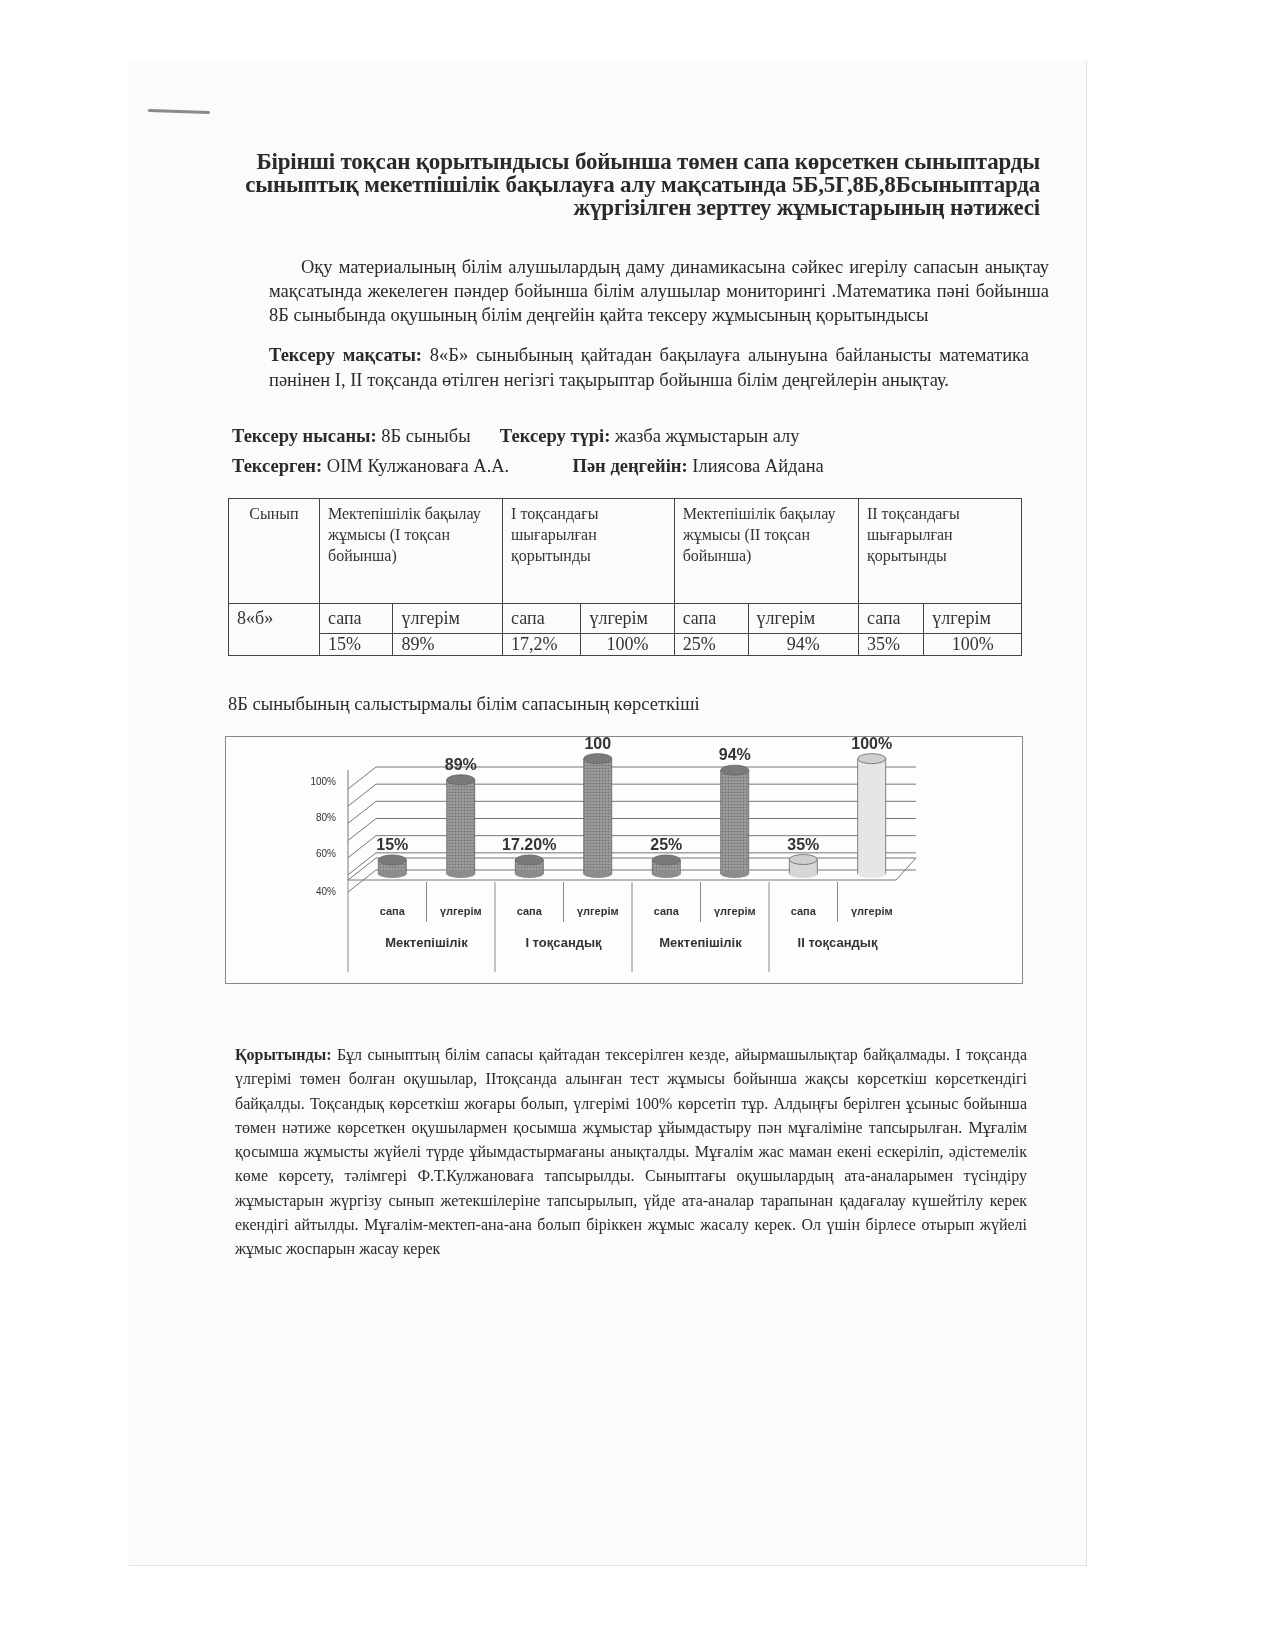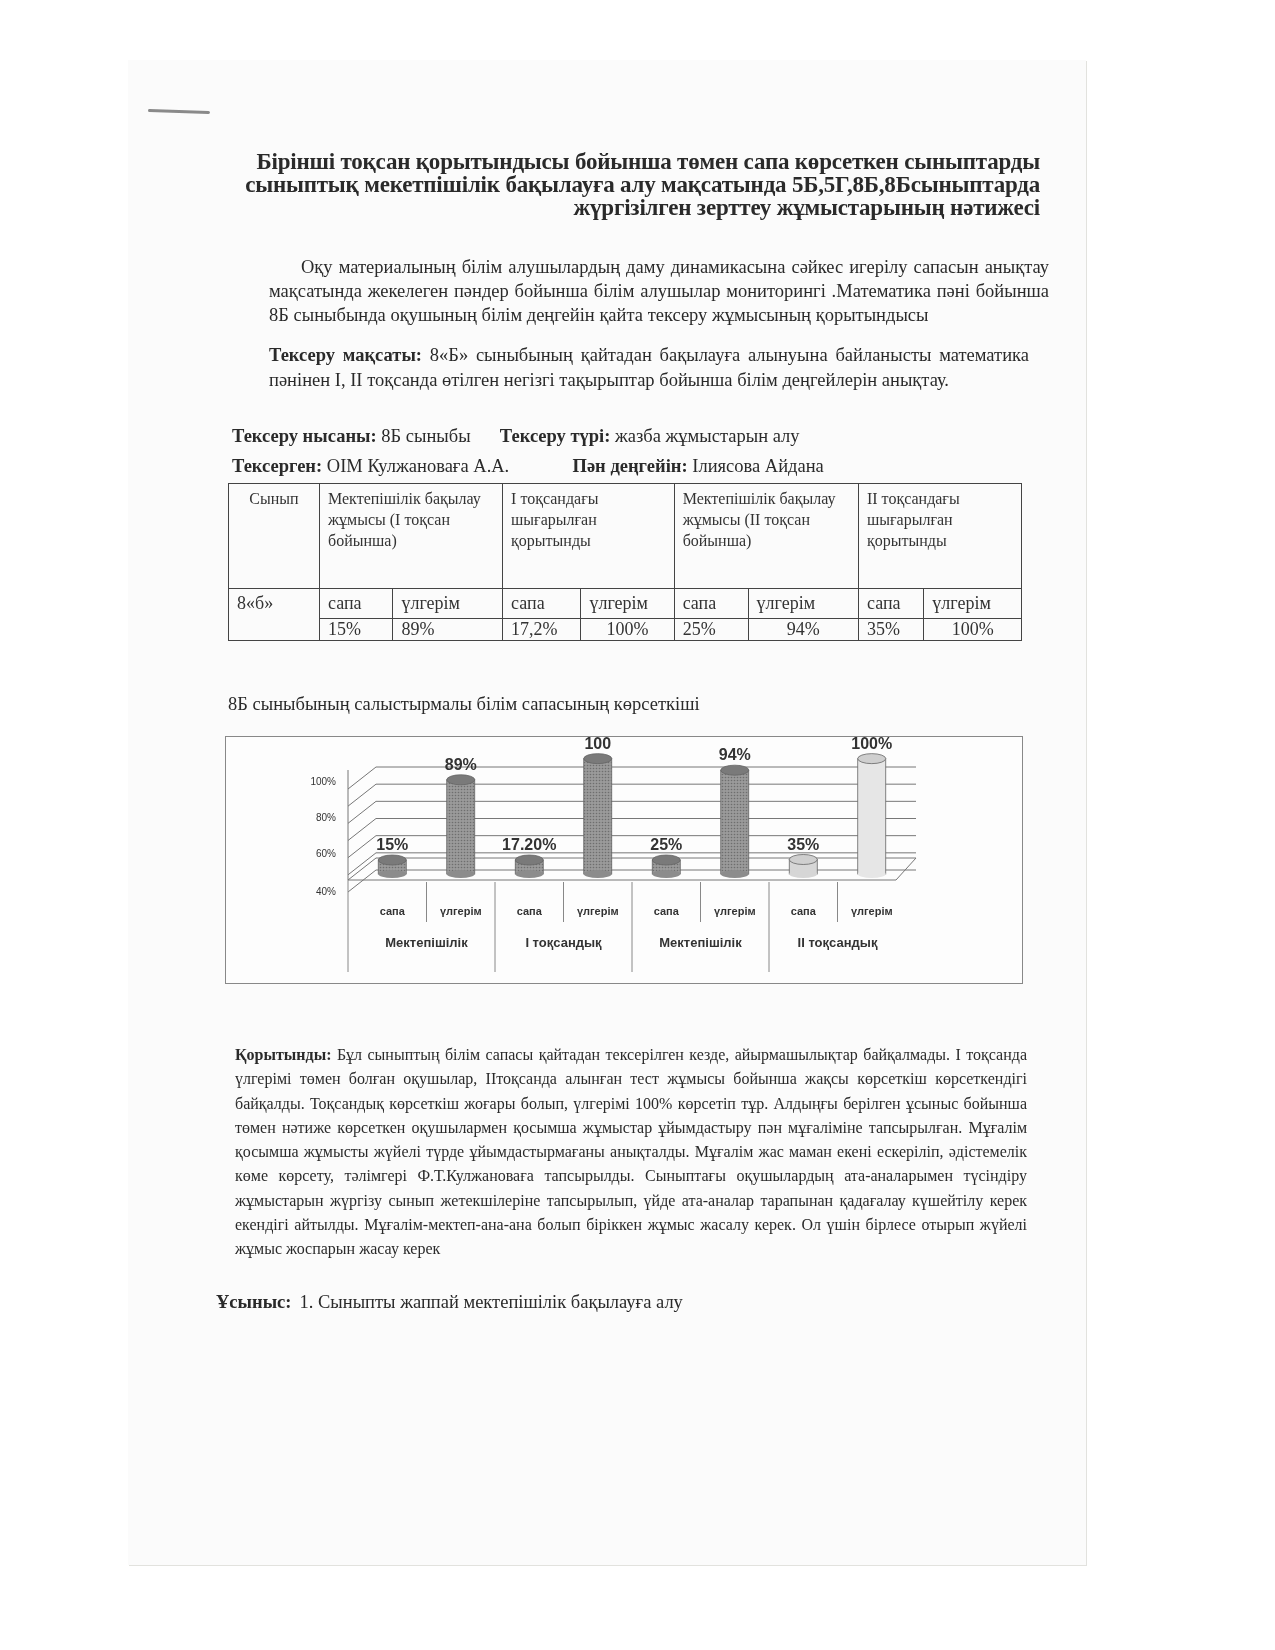--- a/index.html
+++ b/index.html
@@ -15,21 +15,21 @@
   .title {
     position: absolute; left: 240px; top: 150px; width: 800px; text-align: right;
     font-weight: bold; font-size: 23px; line-height: 23px; letter-spacing: -0.2px;
   }
   .para { position: absolute; left: 234px; font-size: 18.5px; line-height: 24px; text-align: justify; margin-left: 35px; }
   .p1 { top: 255px; width: 780px; text-indent: 32px; }
   .p2 { top: 343px; width: 760px; line-height: 25px; }
   .line { position: absolute; left: 232px; font-size: 18.5px; }
   b { font-weight: bold; }
   table.results {
-    position: absolute; left: 228px; top: 483px; width: 794px; border-collapse: collapse;
+    position: absolute; left: 228px; top: 498px; width: 794px; border-collapse: collapse;
     font-size: 16px; color: #333;
   }
   table.results td { border: 1px solid #444; vertical-align: top; padding: 4px 8px; line-height: 21px; }
   .hdr td { height: 96px; }
   .chart-heading { position: absolute; left: 228px; top: 694px; font-size: 18.5px; font-weight: normal; }
   .chart-box { position: absolute; left: 225px; top: 736px; width: 796px; height: 246px; border: 1px solid #888; background: #fdfdfd; }
   .chart-box svg { position: absolute; left: 0; top: 0; }
   .conclusion { position: absolute; left: 218px; top: 1043px; width: 792px; font-size: 16px; line-height: 24.3px; text-align: justify; margin-left: 17px; }
   .rec { position: absolute; left: 216px; top: 1290px; font-size: 18.5px; line-height: 24px; }
   .rec .item { padding-left: 84px; }
@@ -176,14 +176,13 @@
       <text x="611.5" y="210" text-anchor="middle" font-size="13" font-weight="bold" font-family="Liberation Sans, sans-serif" fill="#333">ІІ тоқсандық</text>
       <line x1="122" y1="143" x2="122" y2="235" stroke="#888"></line>
     </svg>
 </div>
 
 <div class="conclusion">
   <b>Қорытынды:</b><span> Бұл сыныптың білім сапасы қайтадан тексерілген кезде, айырмашылықтар байқалмады.   І тоқсанда үлгерімі төмен болған оқушылар, ІІтоқсанда  алынған тест жұмысы бойынша жақсы көрсеткіш көрсеткендігі байқалды. Тоқсандық көрсеткіш   жоғары болып, үлгерімі 100% көрсетіп тұр. Алдыңғы берілген ұсыныс бойынша төмен нәтиже көрсеткен оқушылармен қосымша жұмыстар ұйымдастыру пән мұғаліміне тапсырылған. Мұғалім қосымша жұмысты жүйелі түрде ұйымдастырмағаны анықталды. Мұғалім жас маман екені ескеріліп, әдістемелік көме көрсету, тәлімгері Ф.Т.Кулжановаға тапсырылды. Сыныптағы оқушылардың ата-аналарымен түсіндіру жұмыстарын жүргізу сынып жетекшілеріне тапсырылып, үйде ата-аналар тарапынан қадағалау күшейтілу керек  екендігі айтылды. Мұғалім-мектеп-ана-ана болып біріккен жұмыс жасалу керек. Ол үшін бірлесе отырып жүйелі жұмыс жоспарын жасау керек</span>
 </div>
 
 <div class="rec">
-  <div><b>Ұсыныс:</b><span class="item first">1. Сыныпты жаппай мектепішілік бақылауға алу</span></div>
 </div>
 
 </body></html>

